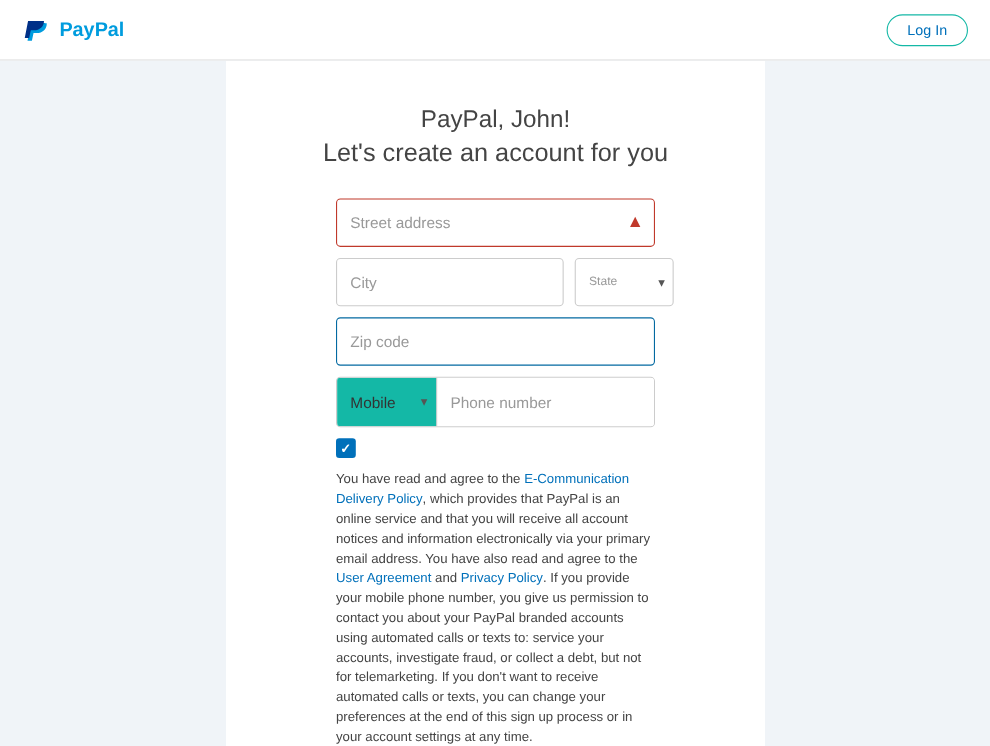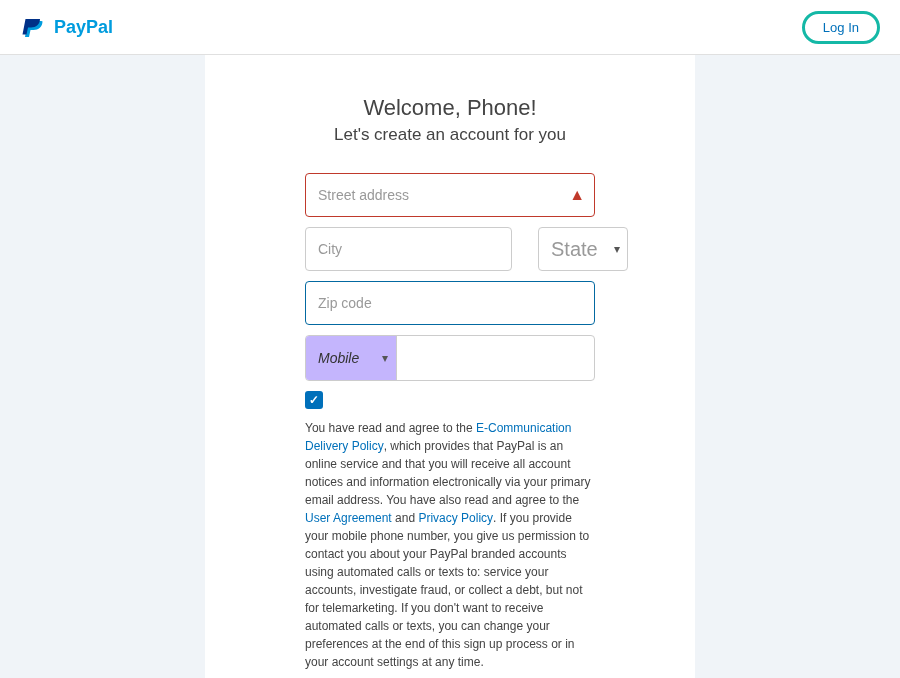--- a/index.html
+++ b/index.html
@@ -47,21 +47,21 @@
       font-size: 18px;
       font-weight: bold;
       color: #003087;
     }
 
     .paypal-logo-text span {
       color: #009cde;
     }
 
     .login-btn {
-      border: 3px solid #14b8a6;
+      border: 1px solid #14b8a6;
       background: transparent;
       color: #0070ba;
       padding: 6px 18px;
       border-radius: 20px;
       font-size: 13px;
       cursor: pointer;
       font-weight: 500;
     }
 
     
@@ -100,21 +100,21 @@
 
     .welcome-title {
       font-size: 22px;
       color: #444;
       font-weight: 400;
       margin-bottom: 4px;
       text-align: center;
     }
 
     .welcome-subtitle {
-      font-size: 17px;
+      font-size: 23px;
       color: #444;
       font-weight: 400;
       margin-bottom: 28px;
       text-align: right;
     }
 
     .form-container {
       width: 100%;
       max-width: 290px;
       display: flex;
@@ -154,21 +154,21 @@
       position: absolute;
       right: 10px;
       top: 50%;
       transform: translateY(-50%);
       color: #c0392b;
       font-size: 16px;
     }
 
     .city-state-row {
       display: flex;
-      gap: 26px;
+      gap: 10px;
       width: 100%;
     }
 
     .city-input {
       flex: 1;
       height: 44px;
       border: 1px solid #ccc;
       border-radius: 4px;
       padding: 0 12px;
       font-size: 14px;
@@ -184,21 +184,21 @@
       position: relative;
       display: flex;
       align-items: center;
     }
 
     .state-select {
       height: 44px;
       border: 1px solid #ccc;
       border-radius: 4px;
       padding: 0 28px 0 12px;
-      font-size: 20px;
+      font-size: 11px;
       color: #999;
       outline: none;
       appearance: none;
       background: white;
       cursor: pointer;
       min-width: 90px;
     }
 
     .state-chevron {
       position: absolute;
@@ -227,24 +227,23 @@
     }
 
     .mobile-select {
       height: 44px;
       border: none;
       padding: 0 28px 0 12px;
       font-size: 14px;
       color: #333;
       outline: none;
       appearance: none;
-      background: #c4b5fd;
+      background: #14b8a6;
       cursor: pointer;
       min-width: 90px;
-      font-style: italic;
     }
 
     .mobile-chevron {
       position: absolute;
       right: 8px;
       top: 50%;
       transform: translateY(-50%);
       pointer-events: none;
       color: #555;
       font-size: 12px;
@@ -324,21 +323,21 @@
     </svg>
     <span class="paypal-logo-text">
       <span>Pay</span><span style="color:#009cde">Pal</span>
     </span>
   </div>
   <button class="login-btn">Log In</button>
 </div>
 
 <div class="main-content">
 
-  <h1 class="welcome-title">Welcome, Phone!</h1>
+  <h1 class="welcome-title">PayPal, John!</h1>
   <p class="welcome-subtitle">Let's create an account for you</p>
 
   <div class="form-container">
 
     <div class="street-address-wrapper">
       <input type="text" class="input-field error" placeholder="Street address" style="">
       <span class="error-icon">▲</span>
     </div>
 
     <div class="city-state-row">
@@ -361,20 +360,21 @@
 
     <div class="phone-row">
       <div class="mobile-select-wrapper">
         <select class="mobile-select">
           <option value="mobile">Mobile</option>
           <option value="home">Home</option>
           <option value="work">Work</option>
         </select>
         <span class="mobile-chevron">▾</span>
       </div>
+      <input type="tel" class="phone-input" placeholder="Phone number" style="">
     </div>
 
   </div>
 
   <div class="agreement-section">
     <div class="checkbox-wrapper">
       <div class="checkbox-custom"></div>
     </div>
     <p class="agreement-text">
       <span>You have read and agree to the </span><a href="#" class="agreement-link">E-Communication Delivery Policy</a><span>, which provides that PayPal is an online service and that you will receive all account notices and information electronically via your primary email address. You have also read and agree to the </span><a href="#" class="agreement-link">User Agreement</a><span> and </span><a href="#" class="agreement-link">Privacy Policy</a><span>. If you provide your mobile phone number, you give us permission to contact you about your PayPal branded accounts using automated calls or texts to: service your accounts, investigate fraud, or collect a debt, but not for telemarketing. If you don't want to receive automated calls or texts, you can change your preferences at the end of this sign up process or in your account settings at any time.</span>

